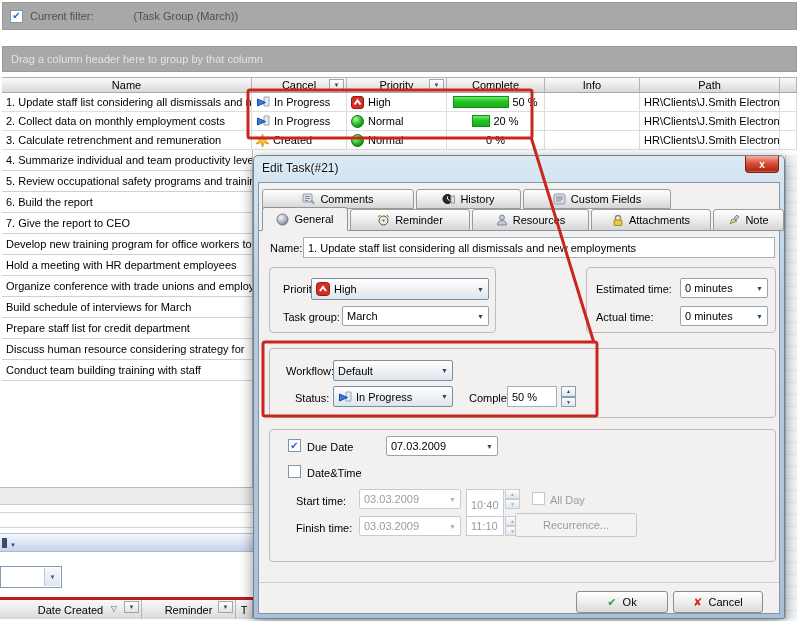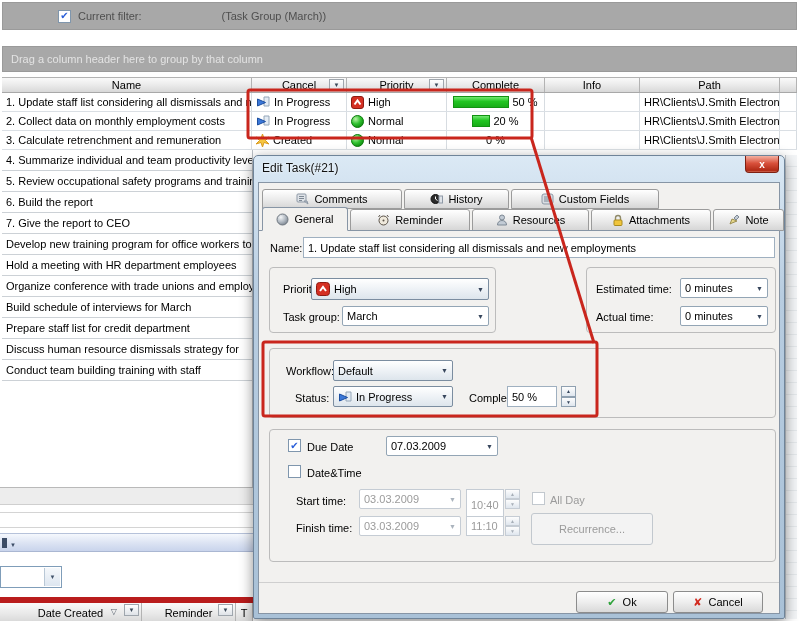--- a/index.html
+++ b/index.html
@@ -6,25 +6,25 @@
   html,body { background:#fff; }
   #screen {
     position:relative; width:800px; height:621px; overflow:hidden;
     background:#fff; font-family:"Liberation Sans","DejaVu Sans",sans-serif;
     font-size:11px; color:#000;
   }
   
   .filter-bar {
     position:absolute; left:2px; top:2px; width:795px; height:28px;
     background:#a8a8a8; border:1px solid #9a9a9a;
-    display:flex; align-items:center; color:#4f4f4f;padding-left:48px;
+    display:flex; align-items:center; color:#4f4f4f;
   }
   .filter-bar .cb { margin-left:7px; }
   .filter-bar .lbl { margin-left:7px; }
-  .filter-bar .val { margin-left:80px; }
+  .filter-bar .val { margin-left:40px; }
   .group-band {
     position:absolute; left:2px; top:46px; width:795px; height:26px;
     background:#a8a8a8; border:1px solid #9a9a9a;
     display:flex; align-items:center; color:#e3e3e3; padding-left:8px;
   }
   
   .cb { width:13px; height:13px; background:#fff; border:1px solid #7f96ad;
         display:inline-flex; align-items:center; justify-content:center; flex:0 0 auto; }
   .cb.checked::before { content:"✔"; font-size:10px; color:#2b5fd9; line-height:1; }
   .cb.disabled { border-color:#c2c8ce; }
@@ -71,21 +71,21 @@
              border-top:1px solid #b6c2da; border-bottom:1px solid #aab7d2; }
   .bluebar .tbicon { position:absolute; left:2px; top:4px; width:5px; height:10px; background:#3c4c66; }
   .bluebar .tbarrow { position:absolute; left:10px; top:8px; font-size:6px; color:#3c4c66; }
   .bcombo { position:absolute; left:0; top:566px; width:62px; height:22px;
             background:#fff; border:1px solid #7f9db9; }
   .bcombo .arr { position:absolute; right:1px; top:1px; bottom:1px; width:16px;
                  background:linear-gradient(180deg,#f5f8fb,#dde6f0);
                  border-left:1px solid #b9c8d6; display:flex; align-items:center; justify-content:center; }
   .bcombo .arr::before { content:"▼"; font-size:6px; color:#41536b; }
   .bheader { position:absolute; left:0; top:597px; width:253px; height:21px;
-             border-top:6px solid #b91c1c; border-bottom:1px solid #b3b3b3; }
+             border-top:3px solid #b91c1c; border-bottom:1px solid #b3b3b3; }
   .bheader .hc { position:absolute; top:0; height:19px;
                  background:linear-gradient(180deg,#fafafa,#e9e9e9 55%,#d8d8d8);
                  border-right:1px solid #b3b3b3; display:flex; align-items:center; justify-content:center; }
   .bh-date { left:0; width:142px; } .bh-creator { left:142px; width:94px; } .bh-t { left:236px; width:17px; }
   .sortglyph { position:absolute; right:24px; top:4px; font-size:8px; color:#5a6470; }
   
   .rsliver { position:absolute; left:785px; top:155px; width:12px; height:464px;
              border-left:1px solid #c3c9cf;
              background:repeating-linear-gradient(180deg,#f3f5f7 0 11px,#e4e8eb 11px 12px); }
   
@@ -292,21 +292,21 @@
       <div class="li">Develop new training program for office workers to</div>
 
       <div class="li">Hold a meeting with HR department employees</div>
 
       <div class="li">Organize conference with trade unions and employees</div>
 
       <div class="li">Build schedule of interviews for March</div>
 
       <div class="li">Prepare staff list for credit department</div>
 
-      <div class="li">Discuss human resource dismissals strategy for</div>
+      <div class="li">Discuss human resource considering strategy for</div>
 
       <div class="li">Conduct team building training with staff</div>
 
   </div>
   <div class="leftpane-rest"></div>
 
   <div class="band1"></div>
   <div class="hline1"></div>
   <div class="hline2"></div>
   <div class="bluebar">
@@ -334,21 +334,21 @@
 
   <div class="dialog">
     <div class="dlg-title">Edit Task(#21)</div>
     <div class="dlg-close">
       <span>x</span>
     </div>
 
     <div class="dlg-body">
 
       <div class="trow trow1">
-        <div class="tab" style="width:140px">
+        <div class="tab" style="width:152px">
           <span class="ticon">
             <svg width="13" height="12">
                 <rect x="1" y="1" width="9" height="8" rx="1" fill="#dfe3e8" stroke="#8d98a5"></rect>
                 <path d="M3 3.5h5M3 5.5h5M3 7.5h3" stroke="#7d8894" stroke-width="1"></path>
                 <path d="M8 8l4 3-1-3z" fill="#b9c2cc" stroke="#8d98a5"></path>
               </svg>
           </span>
           <span>Comments</span>
         </div>
         <div class="tab" style="width:105px">
@@ -512,21 +512,21 @@
         <span>03.03.2009</span>
         <span class="dn">▼</span>
       </div>
       <div class="input dis" style="left:207px; top:333px; width:38px; height:20px; border-color:#c5ccd4;">
         <span>11:10</span>
       </div>
       <div class="spinner disabled" style="left:246px; top:333px; height:20px;">
         <span>▲</span>
         <span>▼</span>
       </div>
-      <div class="btn ghost" style="left:272px; top:330px; width:122px; height:32px;">
+      <div class="btn ghost" style="left:256px; top:330px; width:122px; height:24px;">
         <span>Recurrence...</span>
       </div>
 
       <div class="sep"></div>
       <div class="btn" style="left:317px; top:408px; width:92px; height:22px;">
         <span class="ok-ic">✔</span>
         <span>Ok</span>
       </div>
       <div class="btn" style="left:414px; top:408px; width:90px; height:22px;">
         <span class="cancel-ic">✘</span>

